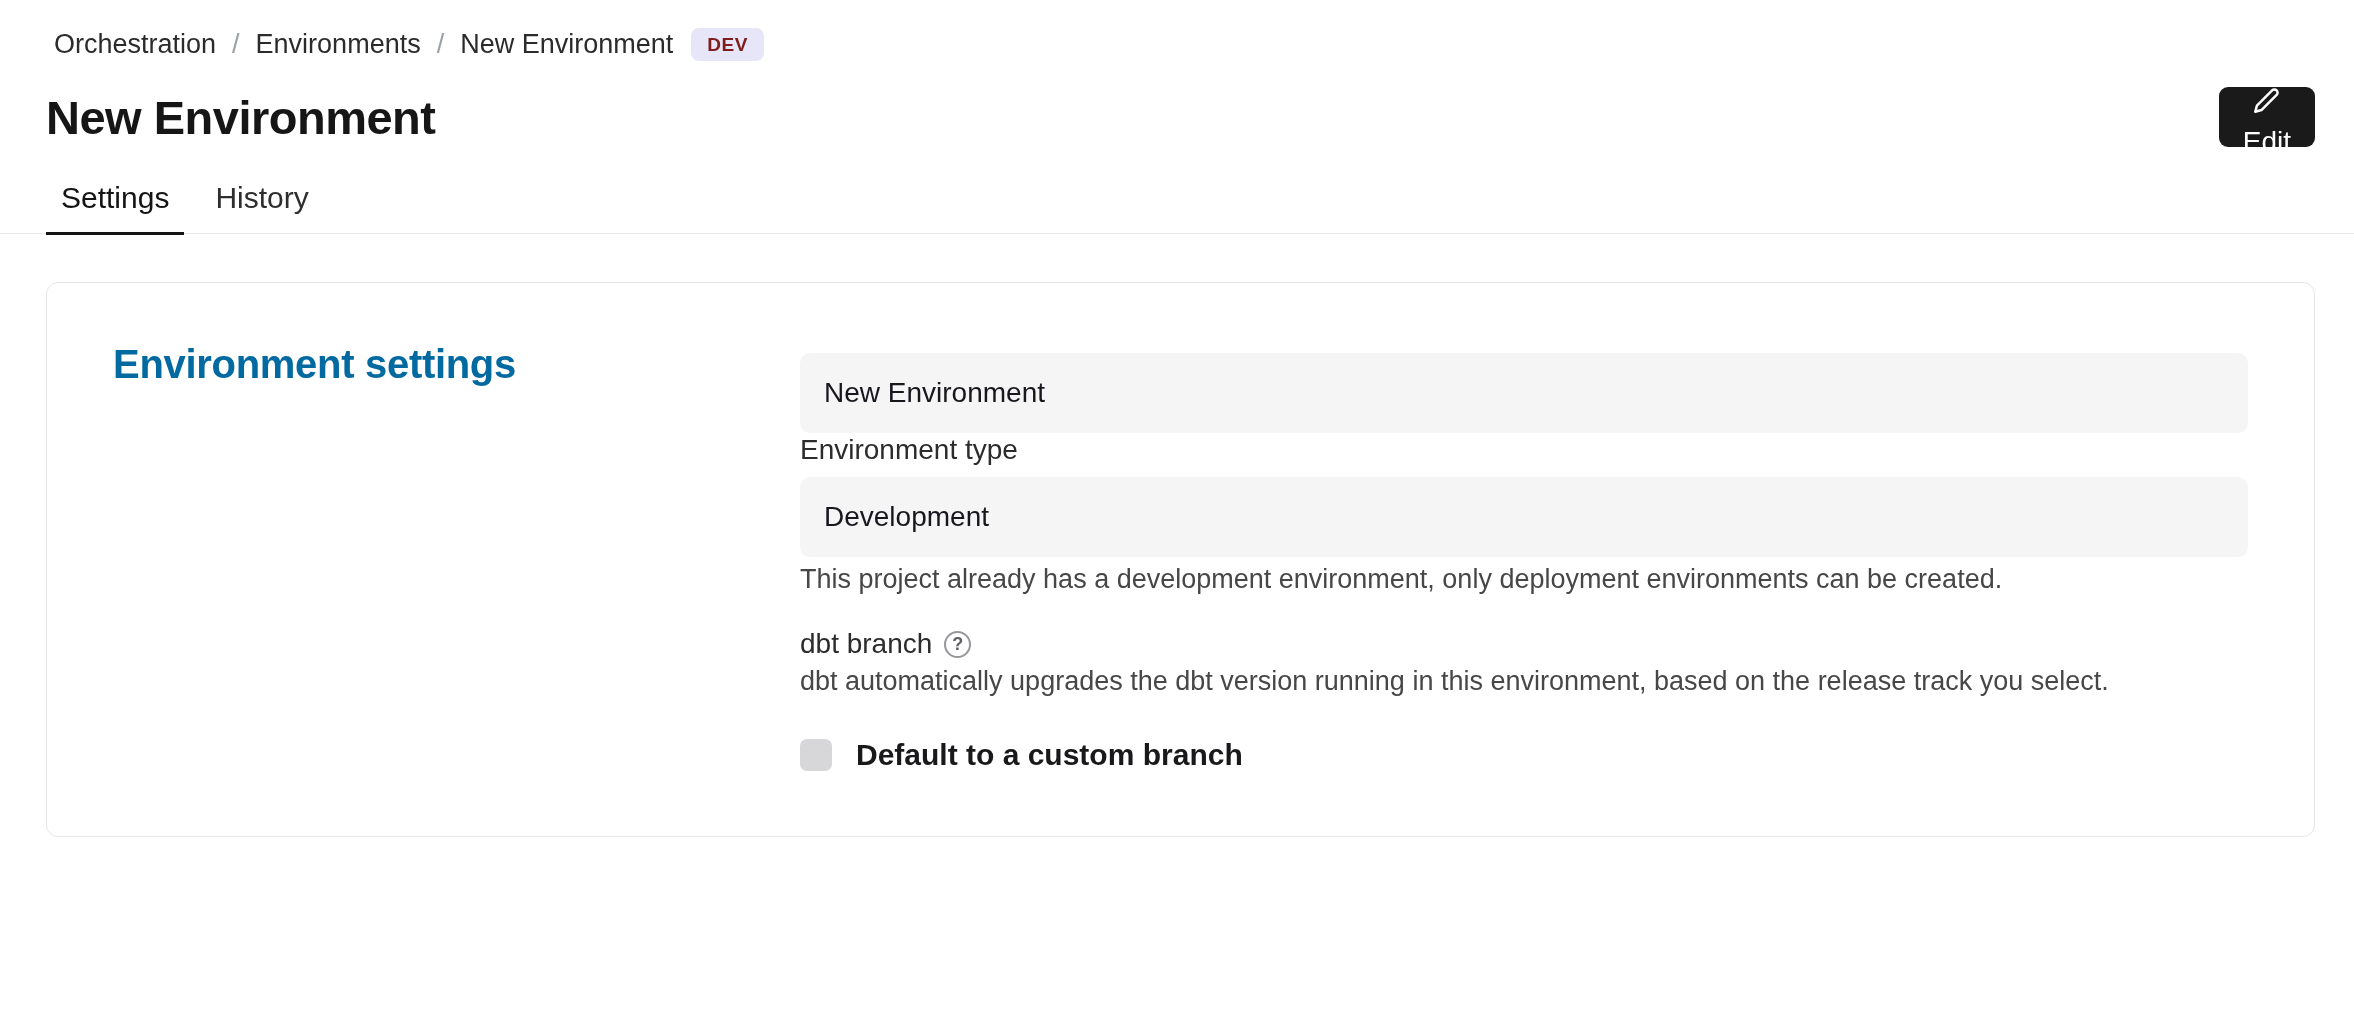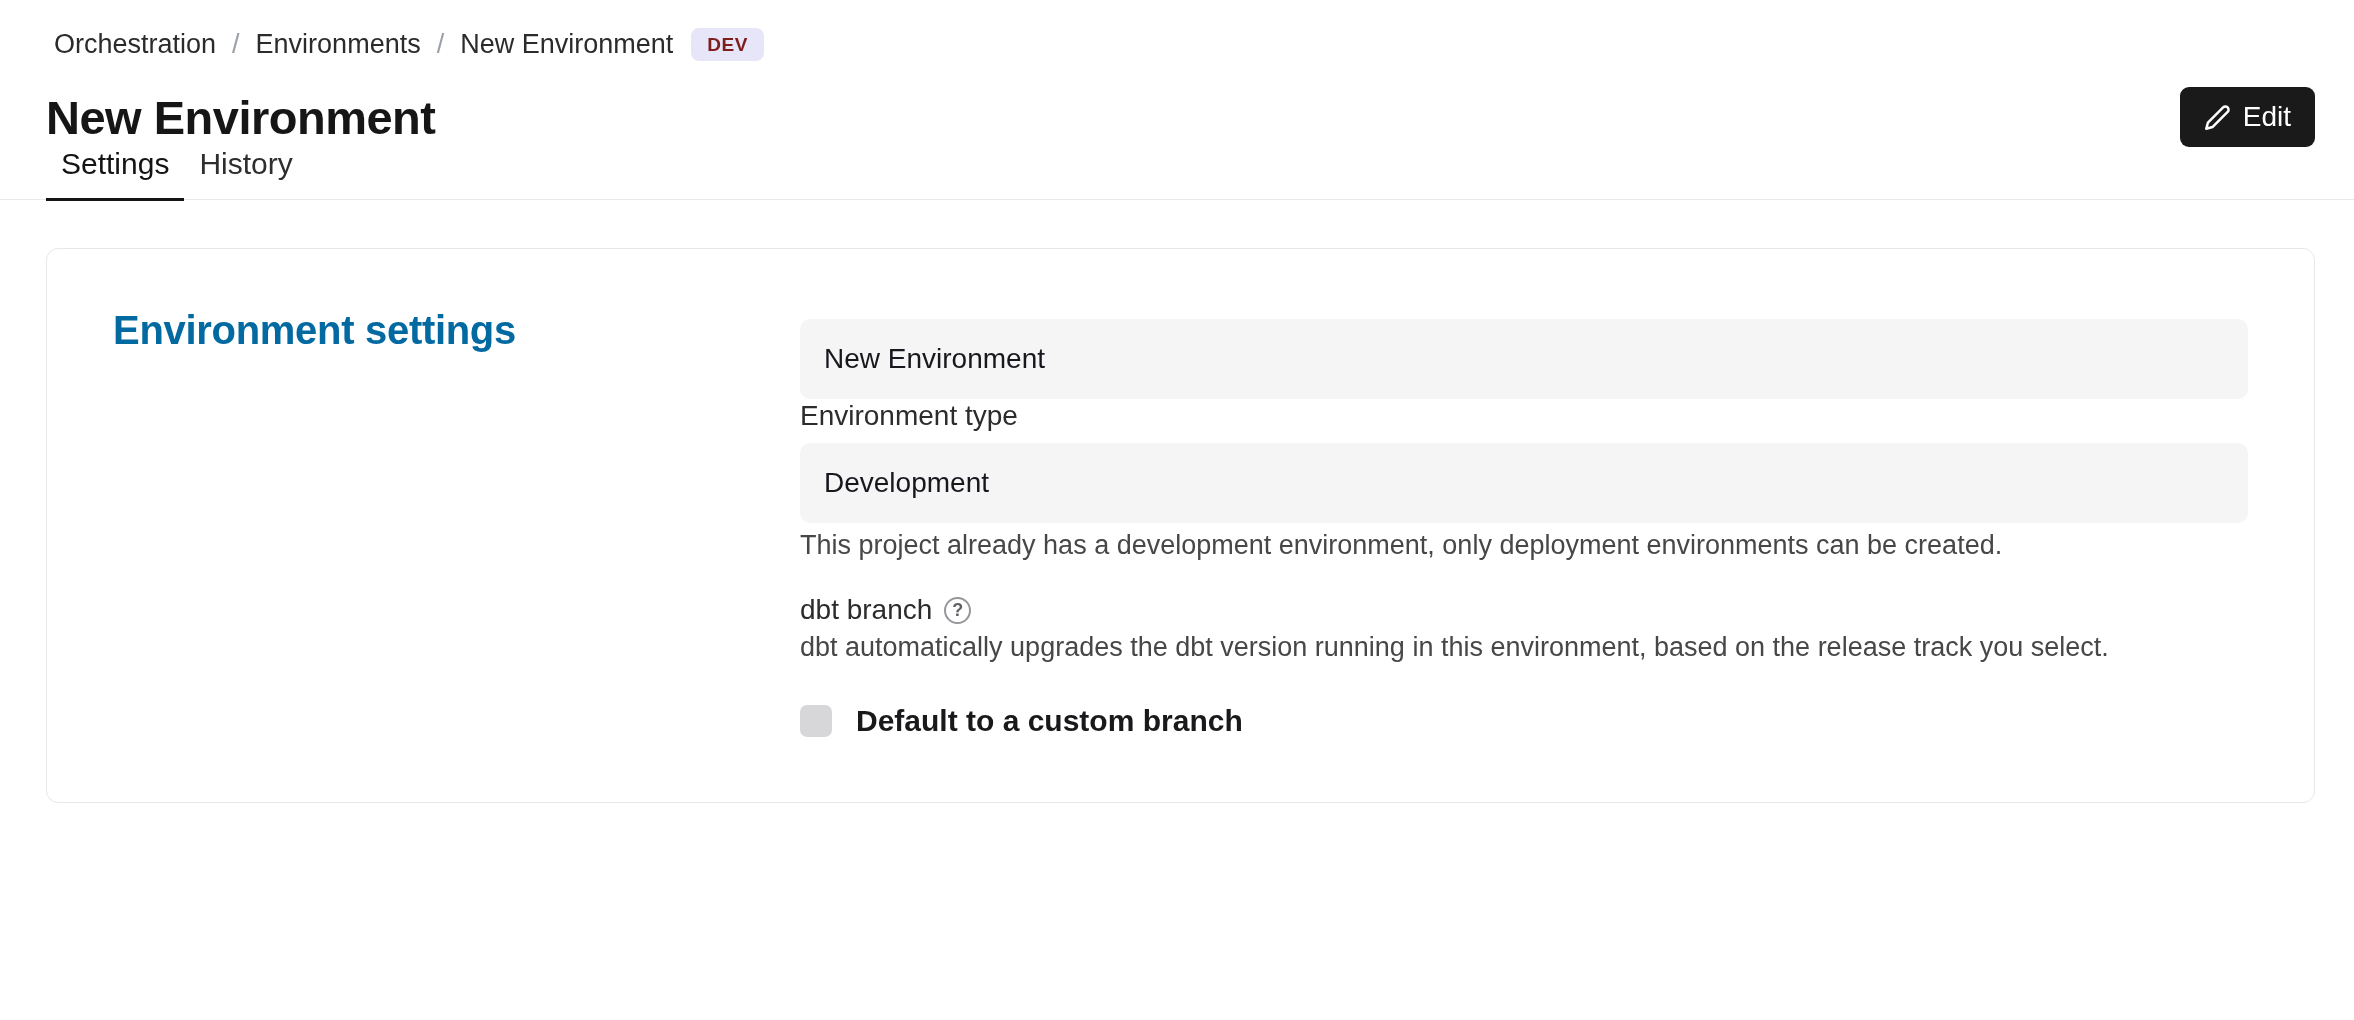--- a/index.html
+++ b/index.html
@@ -53,27 +53,30 @@
     height: 60px;
     padding: 0 24px;
     background: #1a1a1a;
     color: #ffffff;
     border: none;
     border-radius: 9px;
     font-size: 28px;
     font-weight: 500;
     font-family: "Liberation Sans", sans-serif;
     cursor: pointer;
+    flex-direction: column;
   }
   .edit-btn svg { display: block; }
 
   
   .tabs {
     display: flex;
+    gap: 16px;
     padding-left: 46px;
+    margin-top: 34px;
     position: relative;
     z-index: 1;
   }
   .tab {
     font-size: 30px;
     padding: 0 15px 17px 15px;
     cursor: pointer;
     border-bottom: 3px solid transparent;
     color: #2e2e2e;
   }

